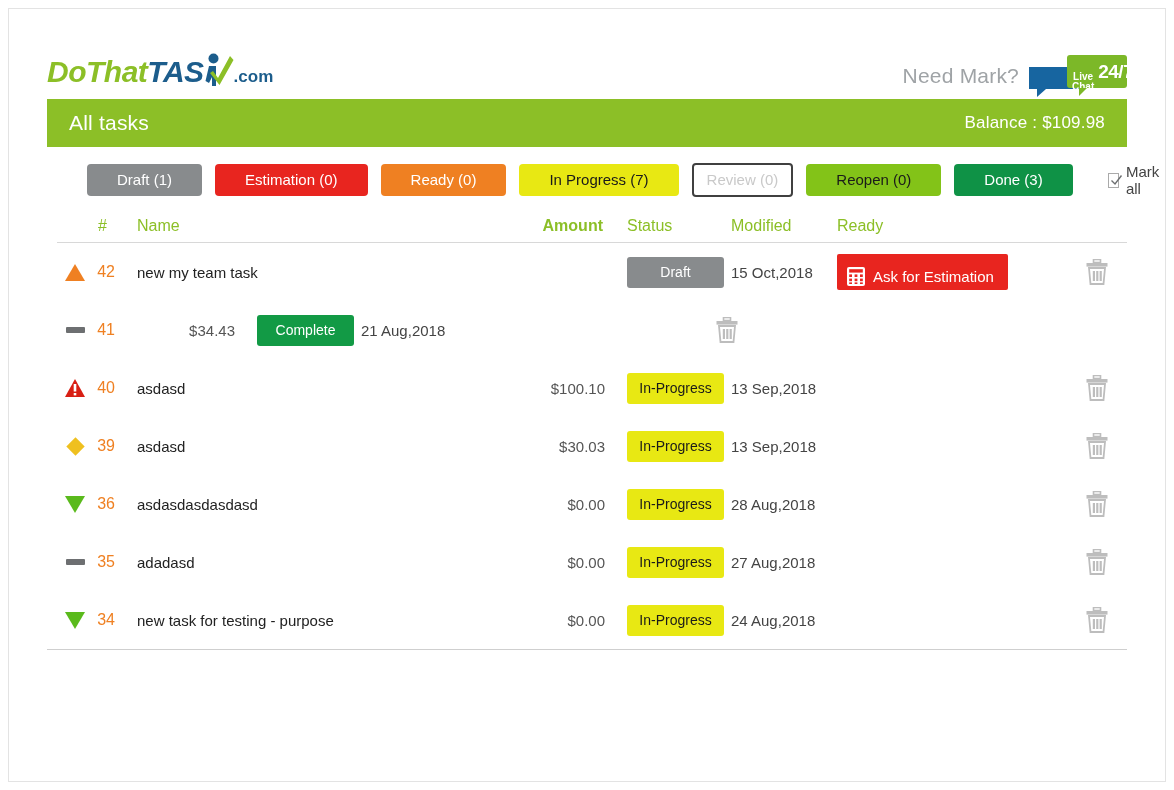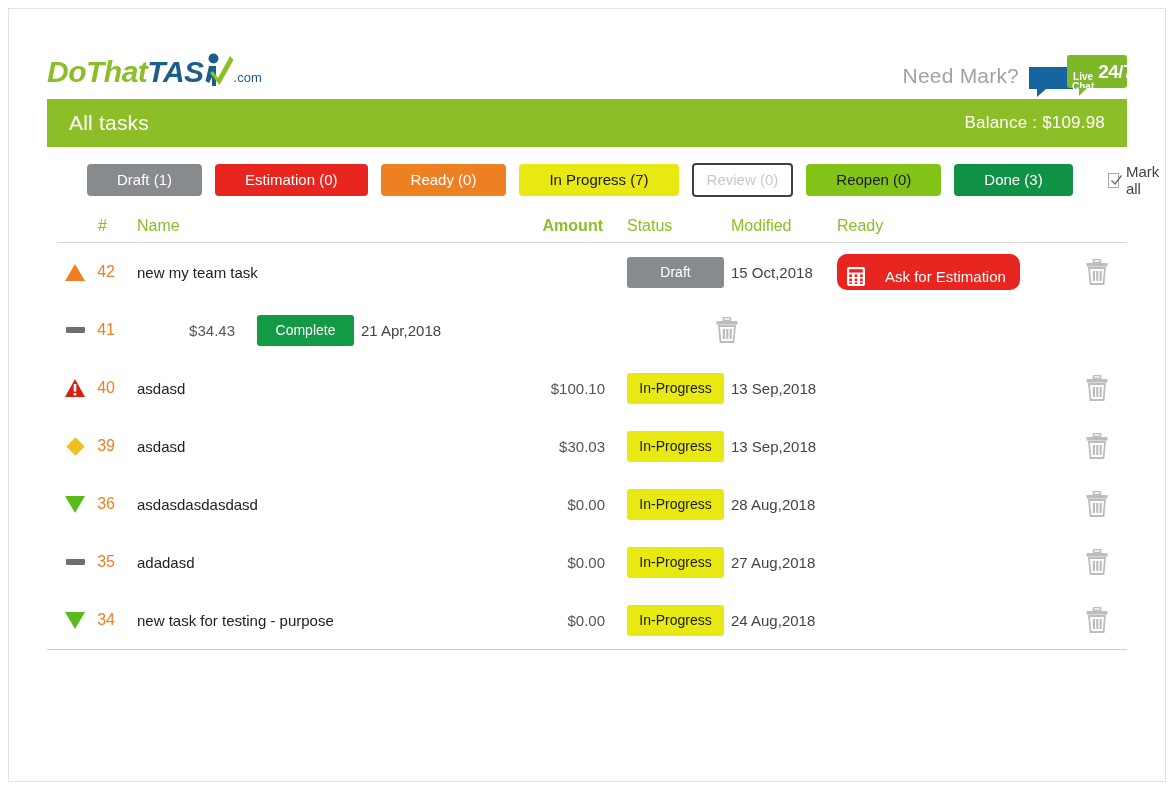--- a/index.html
+++ b/index.html
@@ -43,22 +43,22 @@
   .logo-task { color: #1c5d8c; }
   .logo-k-wrap {
     position: relative;
     display: inline-block;
     width: 30px;
     height: 34px;
     vertical-align: bottom;
   }
   .logo-dotcom {
     color: #1c5d8c;
-    font-size: 13px;
-    font-weight: normal;
+    font-size: 17px;
+    font-weight: bold;
     font-style: normal;
     letter-spacing: 0px;
   }
 
   .needhelp {
     position: absolute;
     right: 38px; top: 46px;
     display: flex;
     align-items: center;
     gap: 10px;
@@ -265,27 +265,27 @@
     cursor: pointer;
   }
   .badge-draft    { background: #888b8d; color: #ffffff; }
   .badge-complete { background: #129a45; color: #ffffff; }
   .badge-progress { background: #e8e813; color: #1a1a1a; }
 
   .btn-estimate {
     background: #e8251f;
     color: #ffffff;
     border: none;
-    border-radius: 10px;
+    border-radius: 2px;
     height: 36px;
     padding: 8px 14px 0 10px;
     font-size: 15px;
     display: inline-flex;
     align-items: center;
-    gap: 20px;
+    gap: 8px;
     cursor: pointer;
     font-family: "Liberation Sans", sans-serif;
   }
 
   .trash { cursor: pointer; }
 
   .table-footer {
     margin: 0 38px;
     border-top: 1px solid #cfcfcf;
     height: 1px;
@@ -412,21 +412,21 @@
             </svg>
           </div>
         </div>
         <div class="row">
           <div class="c-prio">
             <div class="prio-dash"></div>
           </div>
           <div class="c-num">41</div>
           <div class="c-amount">$34.43</div>
           <div class="c-status"><span class="badge badge-complete">Complete</span></div>
-          <div class="c-modified">21 Apr,2018</div>
+          <div class="c-modified">21 Aug,2018</div>
           <div class="c-action"></div>
           <div class="c-del">
             <svg width="24" height="26" viewBox="0 0 24 26" class="trash">
               <rect x="8.5" y="0.5" width="7" height="3" fill="none" stroke="#bdbdbd" stroke-width="1.6"></rect>
               <rect x="1.5" y="4" width="21" height="3.6" fill="#bdbdbd"></rect>
               <path d="M4 9 L20 9 L18.5 25 L5.5 25 Z" fill="none" stroke="#bdbdbd" stroke-width="1.8"></path>
               <rect x="7.8" y="12" width="2.2" height="10" fill="#bdbdbd"></rect>
               <rect x="11.2" y="12" width="2.2" height="10" fill="#bdbdbd"></rect>
               <rect x="14.6" y="12" width="2.2" height="10" fill="#bdbdbd"></rect>
             </svg>

